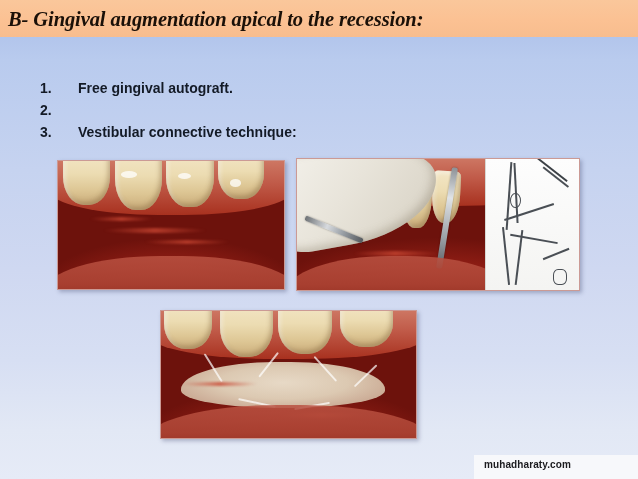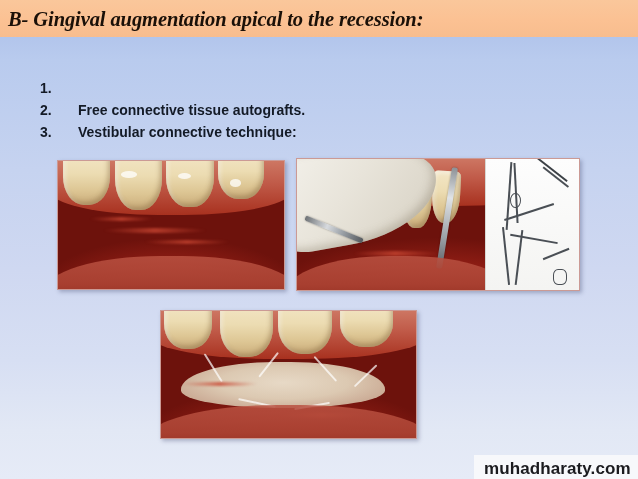--- a/index.html
+++ b/index.html
@@ -184,44 +184,44 @@
     left: 474px;
     top: 455px;
     width: 164px;
     height: 24px;
     background: #f7f8fb;
   }
   .watermark-text {
     position: absolute;
     left: 10px;
     top: 4px;
-    font-size: 17px;
+    font-size: 10px;
     font-weight: bold;
     color: #1b1b1f;
     letter-spacing: 0.1px;
     white-space: nowrap;
   }
 </style>
 </head>
 <body>
 
 <div class="slide">
 
   <div class="title-bar">
     <div class="title-text">B- Gingival augmentation apical to the recession:</div>
   </div>
 
 
   <div class="bullet-list">
     <div class="bullet-row">
       <span class="bullet-num">1.</span>
+      <span class="bullet-text">Free gingival autograft.</span>
     </div>
     <div class="bullet-row">
       <span class="bullet-num">2.</span>
-      <span class="bullet-text">Free connective tissue autografts.</span>
     </div>
     <div class="bullet-row">
       <span class="bullet-num">3.</span>
       <span class="bullet-text">Vestibular connective technique:</span>
     </div>
   </div>
 
   <div class="photo photo-1">
     <div class="clin">
       <div class="tissue"></div>

